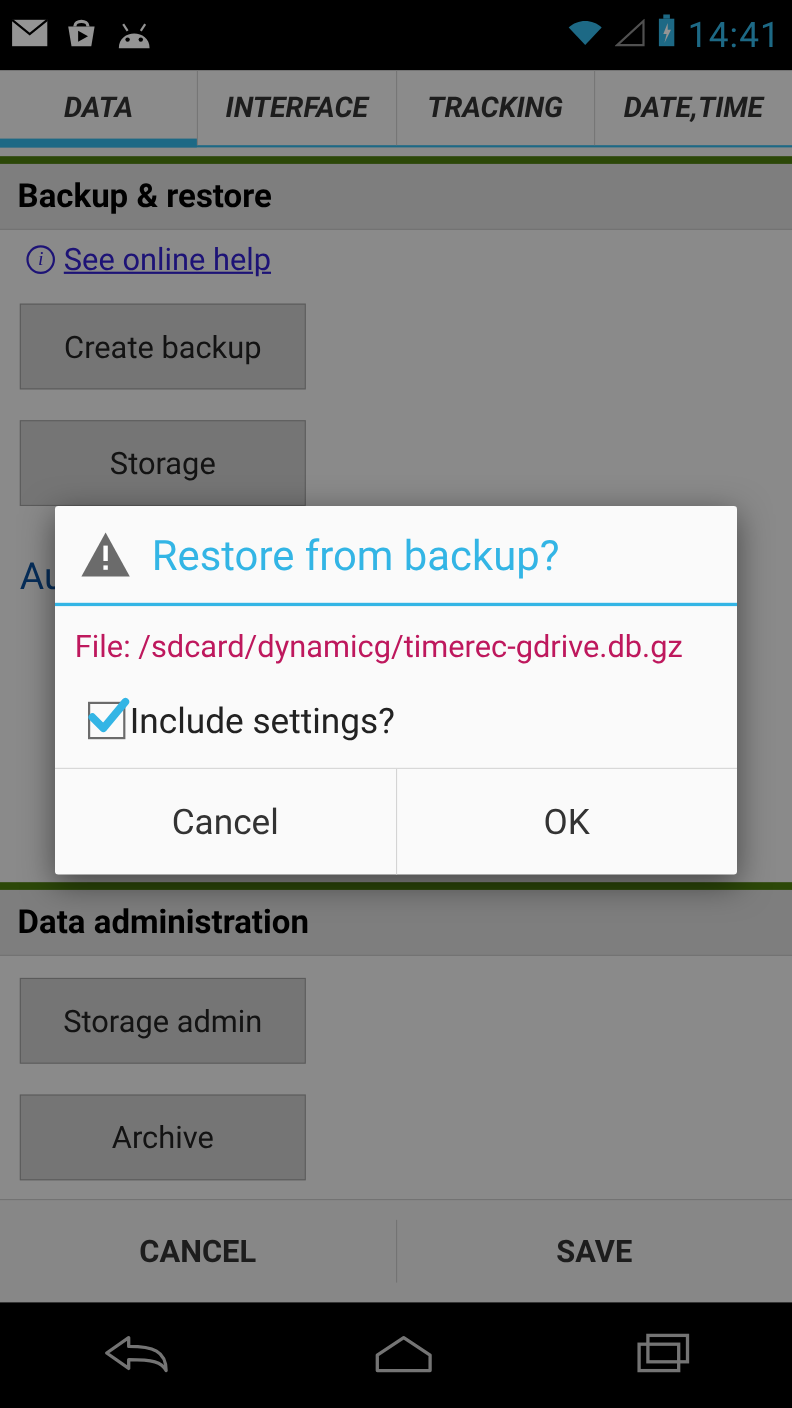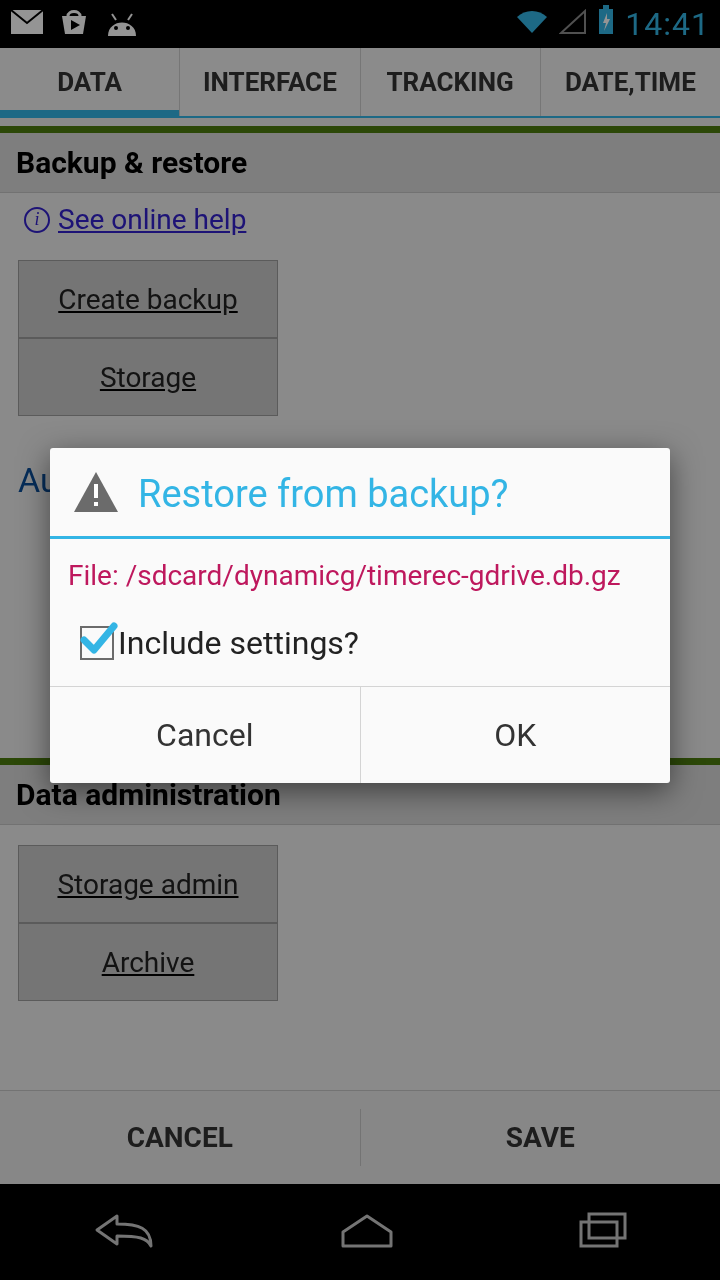--- a/index.html
+++ b/index.html
@@ -1,58 +1,58 @@
 <!DOCTYPE html>
 <html><head>
 <meta charset="utf-8">
 <style>
   * { box-sizing: border-box; margin: 0; padding: 0; }
   html, body { width: 720px; height: 1280px; overflow: hidden; font-family: Roboto, Arial, sans-serif; }
   body { background: #eeeeee; position: relative; }
 
   
-  .status-bar { background:#000; height:48px; display:flex; align-items:center; padding:0 10px; color:#fff; }
+  .status-bar { background:#000; height:64px; display:flex; align-items:center; padding:0 10px; color:#fff; }
   .status-left { display:flex; gap:14px; align-items:center; }
   .status-right { margin-left:auto; display:flex; gap:10px; align-items:center; color:#33b5e5; font-size:32px; }
   .status-right .time { letter-spacing:1px; }
 
   
-  .tabs { display:flex; height:70px; background:#efefef; border-bottom:2px solid #33b5e5; }
+  .tabs { display:flex; height:70px; background:#efefef; border-bottom:2px solid #33b5e5;font-style:italic; }
   .tab { flex:1; display:flex; align-items:center; justify-content:center; font-weight:700; font-size:26px; color:#333; border-right:1px solid #ccc; position:relative; }
   .tab:last-child { border-right:none; }
   .tab.active::after { content:""; position:absolute; left:0; right:0; bottom:-2px; height:8px; background:#33b5e5; }
 
   
   .content { padding: 0; }
   .section-header { background:#d9d9d9; padding:12px 16px; font-weight:700; font-size:30px; border-top:7px solid #4d7c0f; border-bottom:1px solid #c5c5c5; margin-top:8px; }
   .help-link { display:flex; align-items:center; gap:8px; padding:10px 20px 18px 24px; }
   .help-link a { color:#3322cc; font-size:28px; text-decoration:underline; }
   .info-icon { width:26px; height:26px; border:2px solid #3322cc; border-radius:50%; display:inline-flex; align-items:center; justify-content:center; color:#3322cc; font-style:italic; font-family:Georgia,serif; font-size:18px; }
 
-  .btn-col { padding: 0 18px; display:flex; flex-direction:column; margin-top:6px;text-decoration:underline; }
+  .btn-col { padding: 0 18px; display:flex; flex-direction:column; gap:28px; margin-top:6px; }
   .gray-btn { width:260px; height:78px; background:#cacaca; border:1px solid #9d9d9d; display:flex; align-items:center; justify-content:center; font-size:28px; color:#222; }
 
   .auto-label { color:#0b4e99; font-size:34px; padding:44px 18px 0; }
 
   .section-gap { height: 250px; }
 
   
   .bottom-actions { position:absolute; left:0; right:0; bottom:96px; height:94px; background:#e8e8e8; border-top:1px solid #c7c7c7; display:flex; }
   .bottom-actions .ab-btn { flex:1; display:flex; align-items:center; justify-content:center; font-weight:700; font-size:28px; color:#333; }
   .bottom-actions .sep { width:1px; background:#c7c7c7; margin:18px 0; }
 
   
   .navbar { position:absolute; left:0; right:0; bottom:0; height:96px; background:#000; display:flex; align-items:center; justify-content:space-around; }
   .navbar svg { fill:none; stroke:#c9c9c9; stroke-width:4; }
 
   
   .scrim { position:absolute; inset:0; background:rgba(0,0,0,0.42); }
 
   
-  .dialog { position:absolute; left:50px; right:50px; top:448px; background:#fafafa; border-radius:3px; box-shadow:0 8px 30px rgba(0,0,0,0.5); }
+  .dialog { position:absolute; left:50px; right:50px; top:460px; background:#fafafa; border-radius:3px; box-shadow:0 8px 30px rgba(0,0,0,0.5); }
   .dialog-title { display:flex; align-items:center; gap:18px; padding:22px 22px 18px; }
   .dialog-title .title-text { color:#33b5e5; font-size:38px; }
   .dialog-divider { height:3px; background:#33b5e5; }
   .dialog-body { padding:20px 18px 24px; }
   .file-line { color:#be185d; font-size:28px; margin-bottom:32px; }
   .chk-row { display:flex; align-items:center; gap:4px; font-size:32px; color:#222; padding-left:12px; }
   .chk { width:34px; height:34px; border:2px solid #6b6b6b; position:relative; }
   .chk .tick { position:absolute; left:-4px; top:-8px; }
   .dialog-buttons { display:flex; border-top:1px solid #d4d4d4; }
   .dialog-buttons .dlg-btn { flex:1; height:96px; display:flex; align-items:center; justify-content:center; font-size:32px; color:#333; }

